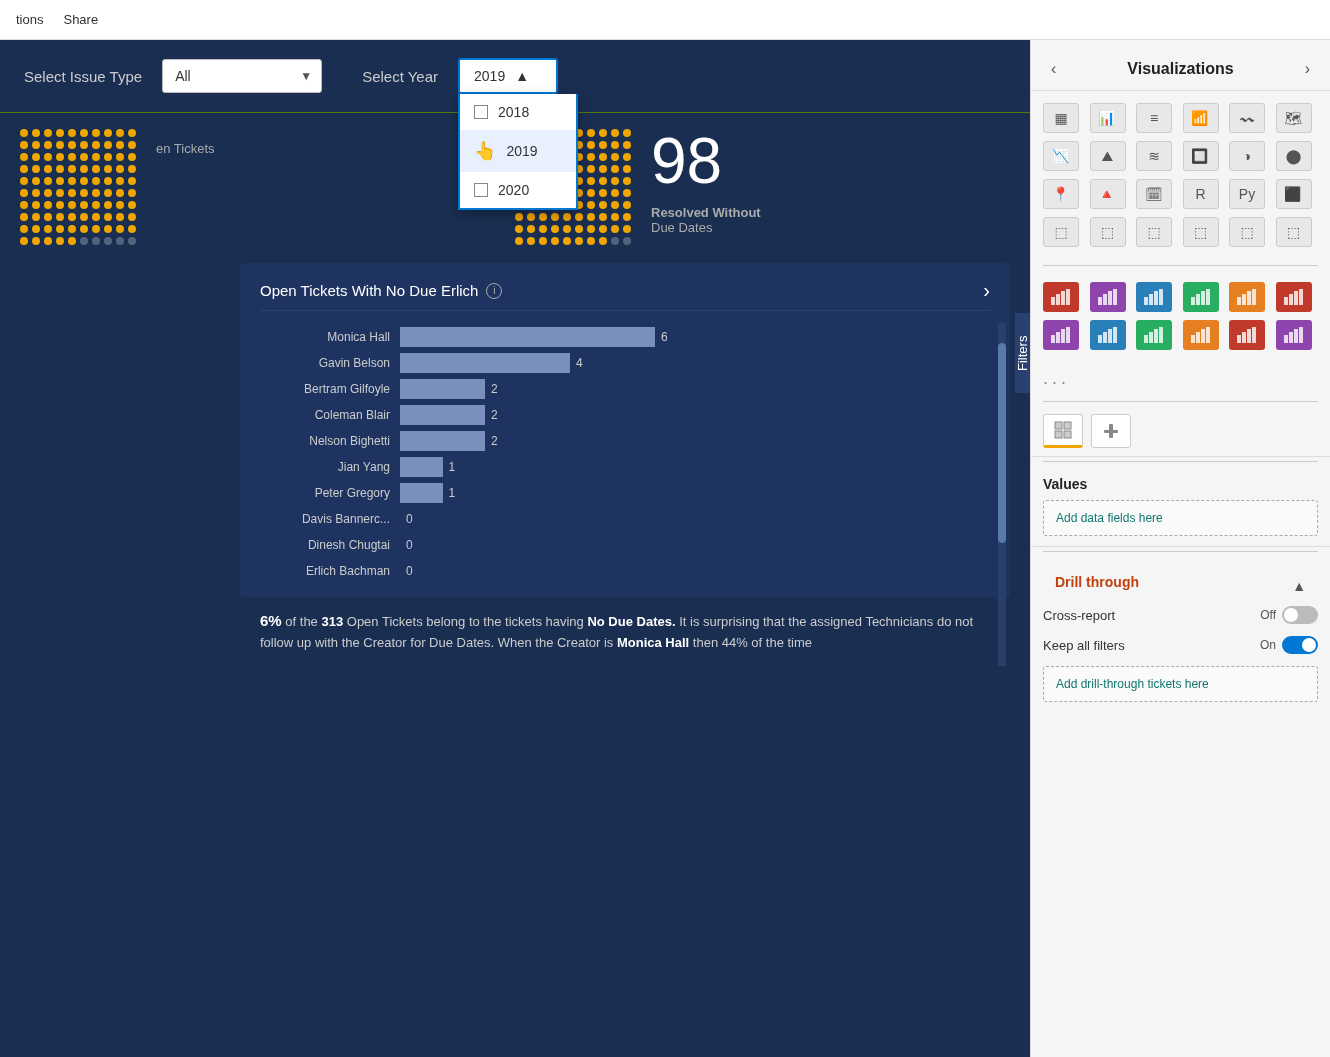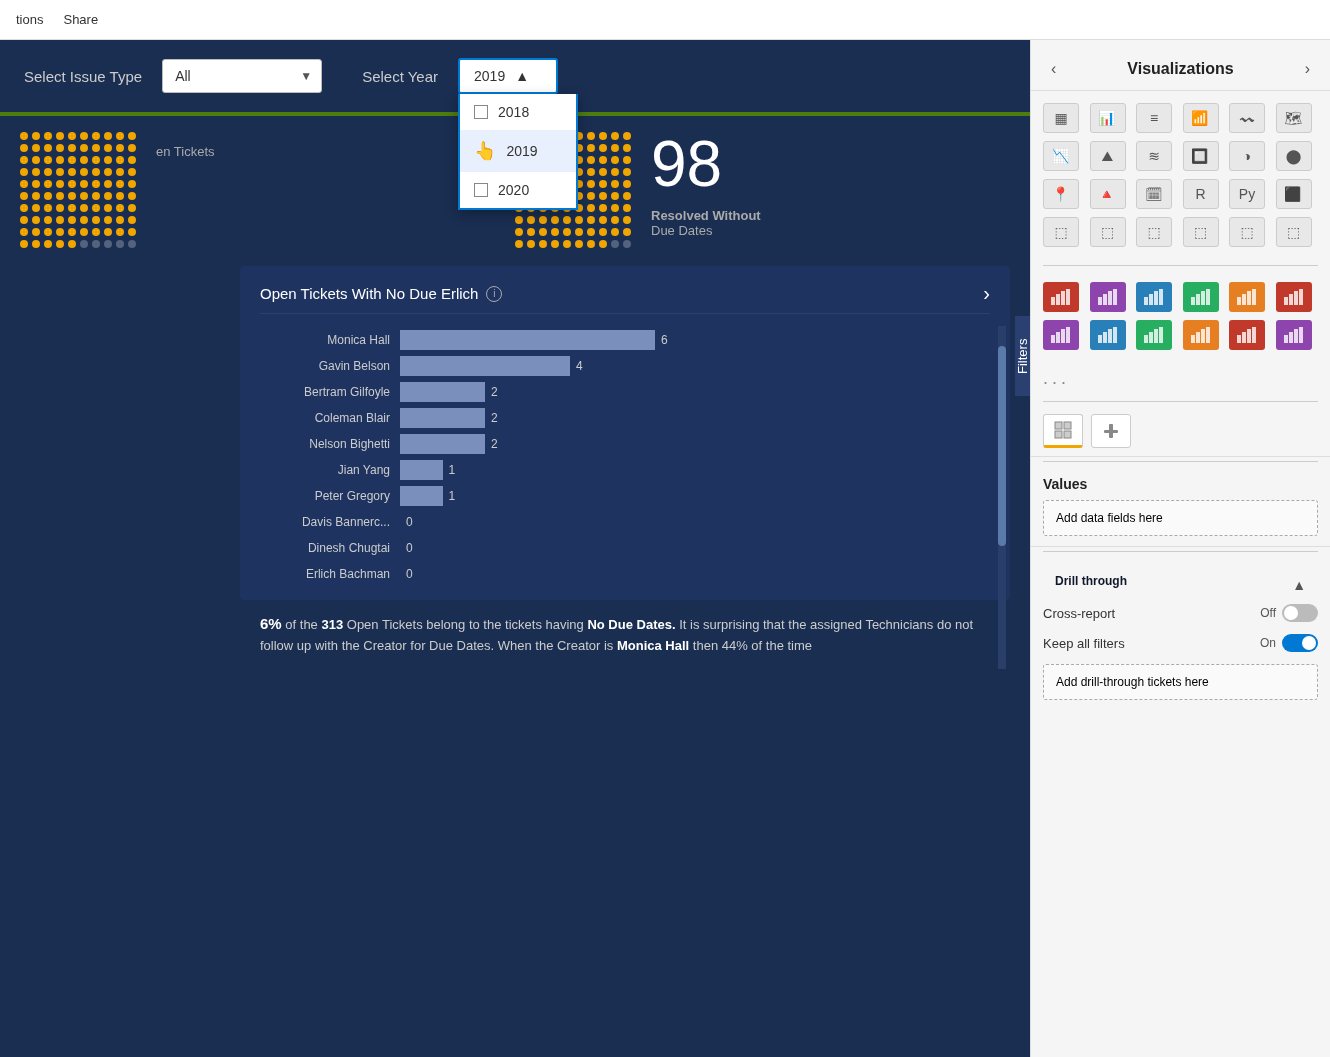--- a/index.html
+++ b/index.html
@@ -46,21 +46,21 @@
       position: relative;
     }
 
     
     .filter-bar {
       background: #1a2e52;
       padding: 18px 24px;
       display: flex;
       align-items: center;
       gap: 20px;
-      border-bottom: 4px solid #4d7c0f;
+      border-bottom: 1px solid #4d7c0f;
       position: relative;
       z-index: 10;
     }
     .filter-label {
       color: #ccc;
       font-size: 15px;
       font-weight: 500;
     }
     .filter-select-wrapper {
       position: relative;
@@ -450,32 +450,32 @@
       font-size: 14px;
       font-weight: 600;
       color: #222;
       margin-bottom: 8px;
     }
     .viz-dropzone {
       border: 1px dashed #aaa;
       border-radius: 3px;
       padding: 10px 12px;
       font-size: 12px;
-      color: #000000;
+      color: #0f766e;
       background: #fafafa;
     }
 
     
     .viz-drillthrough-section {
       padding: 10px 12px;
     }
     .viz-subsection-title {
-      font-size: 12px;
+      font-size: 14px;
       font-weight: 600;
-      color: #0f172a;
+      color: #c2410c;
       margin-bottom: 8px;
     }
     .viz-crossreport-row {
       display: flex;
       align-items: center;
       justify-content: space-between;
       margin-bottom: 12px;
     }
     .viz-crossreport-label {
       font-size: 13px;

